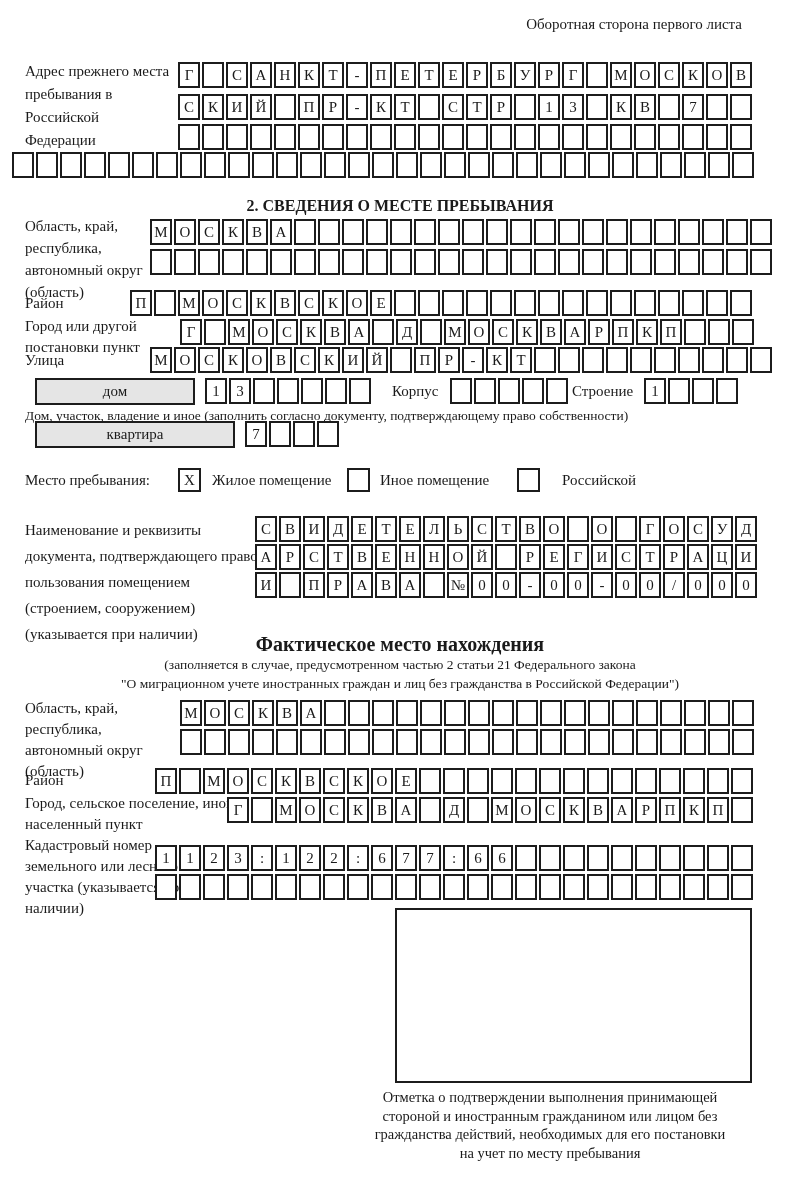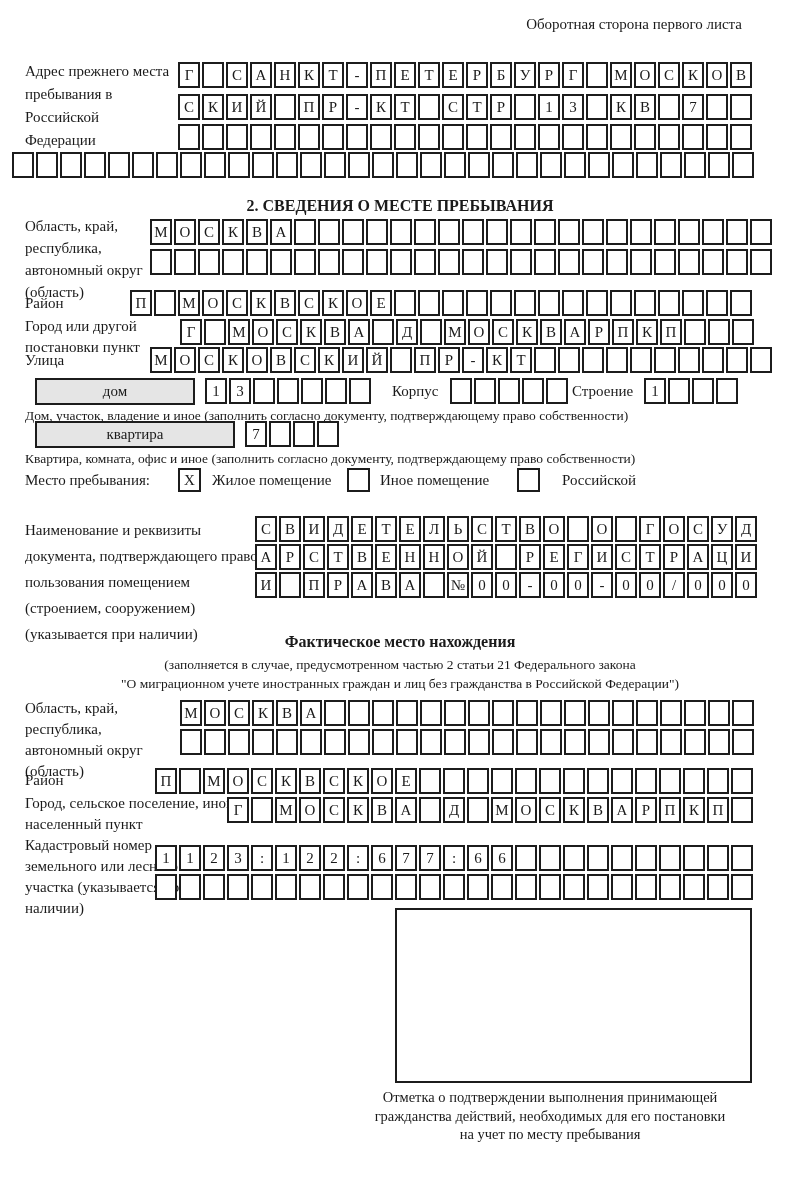--- a/index.html
+++ b/index.html
@@ -16,21 +16,21 @@
   .cells{display:flex;gap:2px;}
   .cell{
     width:22px;height:26px;flex:0 0 22px;
     border:2px solid #1c1c1c;box-sizing:border-box;
     display:flex;align-items:center;justify-content:center;
     font-size:15px;line-height:1;background:#fff;
   }
   .caption{font-size:13px;line-height:16px;}
   .center{text-align:center;width:100%;left:0;}
   .sect-title{font-weight:bold;font-size:16px;}
-  .sub-title{font-weight:bold;font-size:16px;}
+  .sub-title{font-weight:bold;font-size:20px;}
   .labelbox{
     border:2px solid #1c1c1c;box-sizing:border-box;height:27px;
     display:flex;align-items:center;justify-content:center;
     font-size:15px;background:#e5e5e5;
   }
   .checkbox{
     width:23px;height:24px;border:2px solid #1c1c1c;box-sizing:border-box;
     display:flex;align-items:center;justify-content:center;
     font-size:15px;background:#fff;
   }
@@ -333,21 +333,20 @@
     </div>
   <div class="abs caption" style="left:25px;top:408px;font-size:13.5px;">Дом, участок, владение и иное (заполнить согласно документу, подтверждающему право собственности)</div>
 
   <div class="abs labelbox" style="left:35px;top:421px;width:200px;">квартира</div>
   <div class="abs cells" style="left:245px;top:421px;">
       <span class="cell">7</span>
       <span class="cell"></span>
       <span class="cell"></span>
       <span class="cell"></span>
     </div>
-  <div class="abs caption" style="left:25px;top:451px;font-size:13.5px;">Квартира, комната, офис и иное (заполнить согласно документу, подтверждающему право собственности)</div>
 
   <div class="abs lbl" style="left:25px;top:470px;">Место пребывания:</div>
   <div class="abs checkbox" style="left:178px;top:468px;">X</div>
   <div class="abs lbl" style="left:212px;top:470px;">Жилое помещение</div>
   <div class="abs checkbox" style="left:347px;top:468px;"></div>
   <div class="abs lbl" style="left:380px;top:470px;">Иное помещение</div>
   <div class="abs checkbox" style="left:517px;top:468px;"></div>
   <div class="abs lbl" style="left:562px;top:470px;">Российской</div>
 
   <div class="abs lbl" style="left:25px;top:517px;width:235px;line-height:26px;">Наименование и реквизиты документа, подтверждающего право пользования помещением (строением, сооружением) (указывается при наличии)</div>
@@ -586,17 +585,18 @@
       <span class="cell"></span>
       <span class="cell"></span>
       <span class="cell"></span>
       <span class="cell"></span>
       <span class="cell"></span>
     </div>
 
   <div class="abs stamp" style="left:395px;top:908px;width:357px;height:175px;"></div>
   <div class="abs" style="left:320px;top:1088px;width:460px;text-align:center;font-size:14.5px;line-height:18.5px;">
     <div>Отметка о подтверждении выполнения принимающей</div>
+    <div>стороной и иностранным гражданином или лицом без</div>
     <div>гражданства действий, необходимых для его постановки</div>
     <div>на учет по месту пребывания</div>
   </div>
 
 </div>
 
 </body></html>

